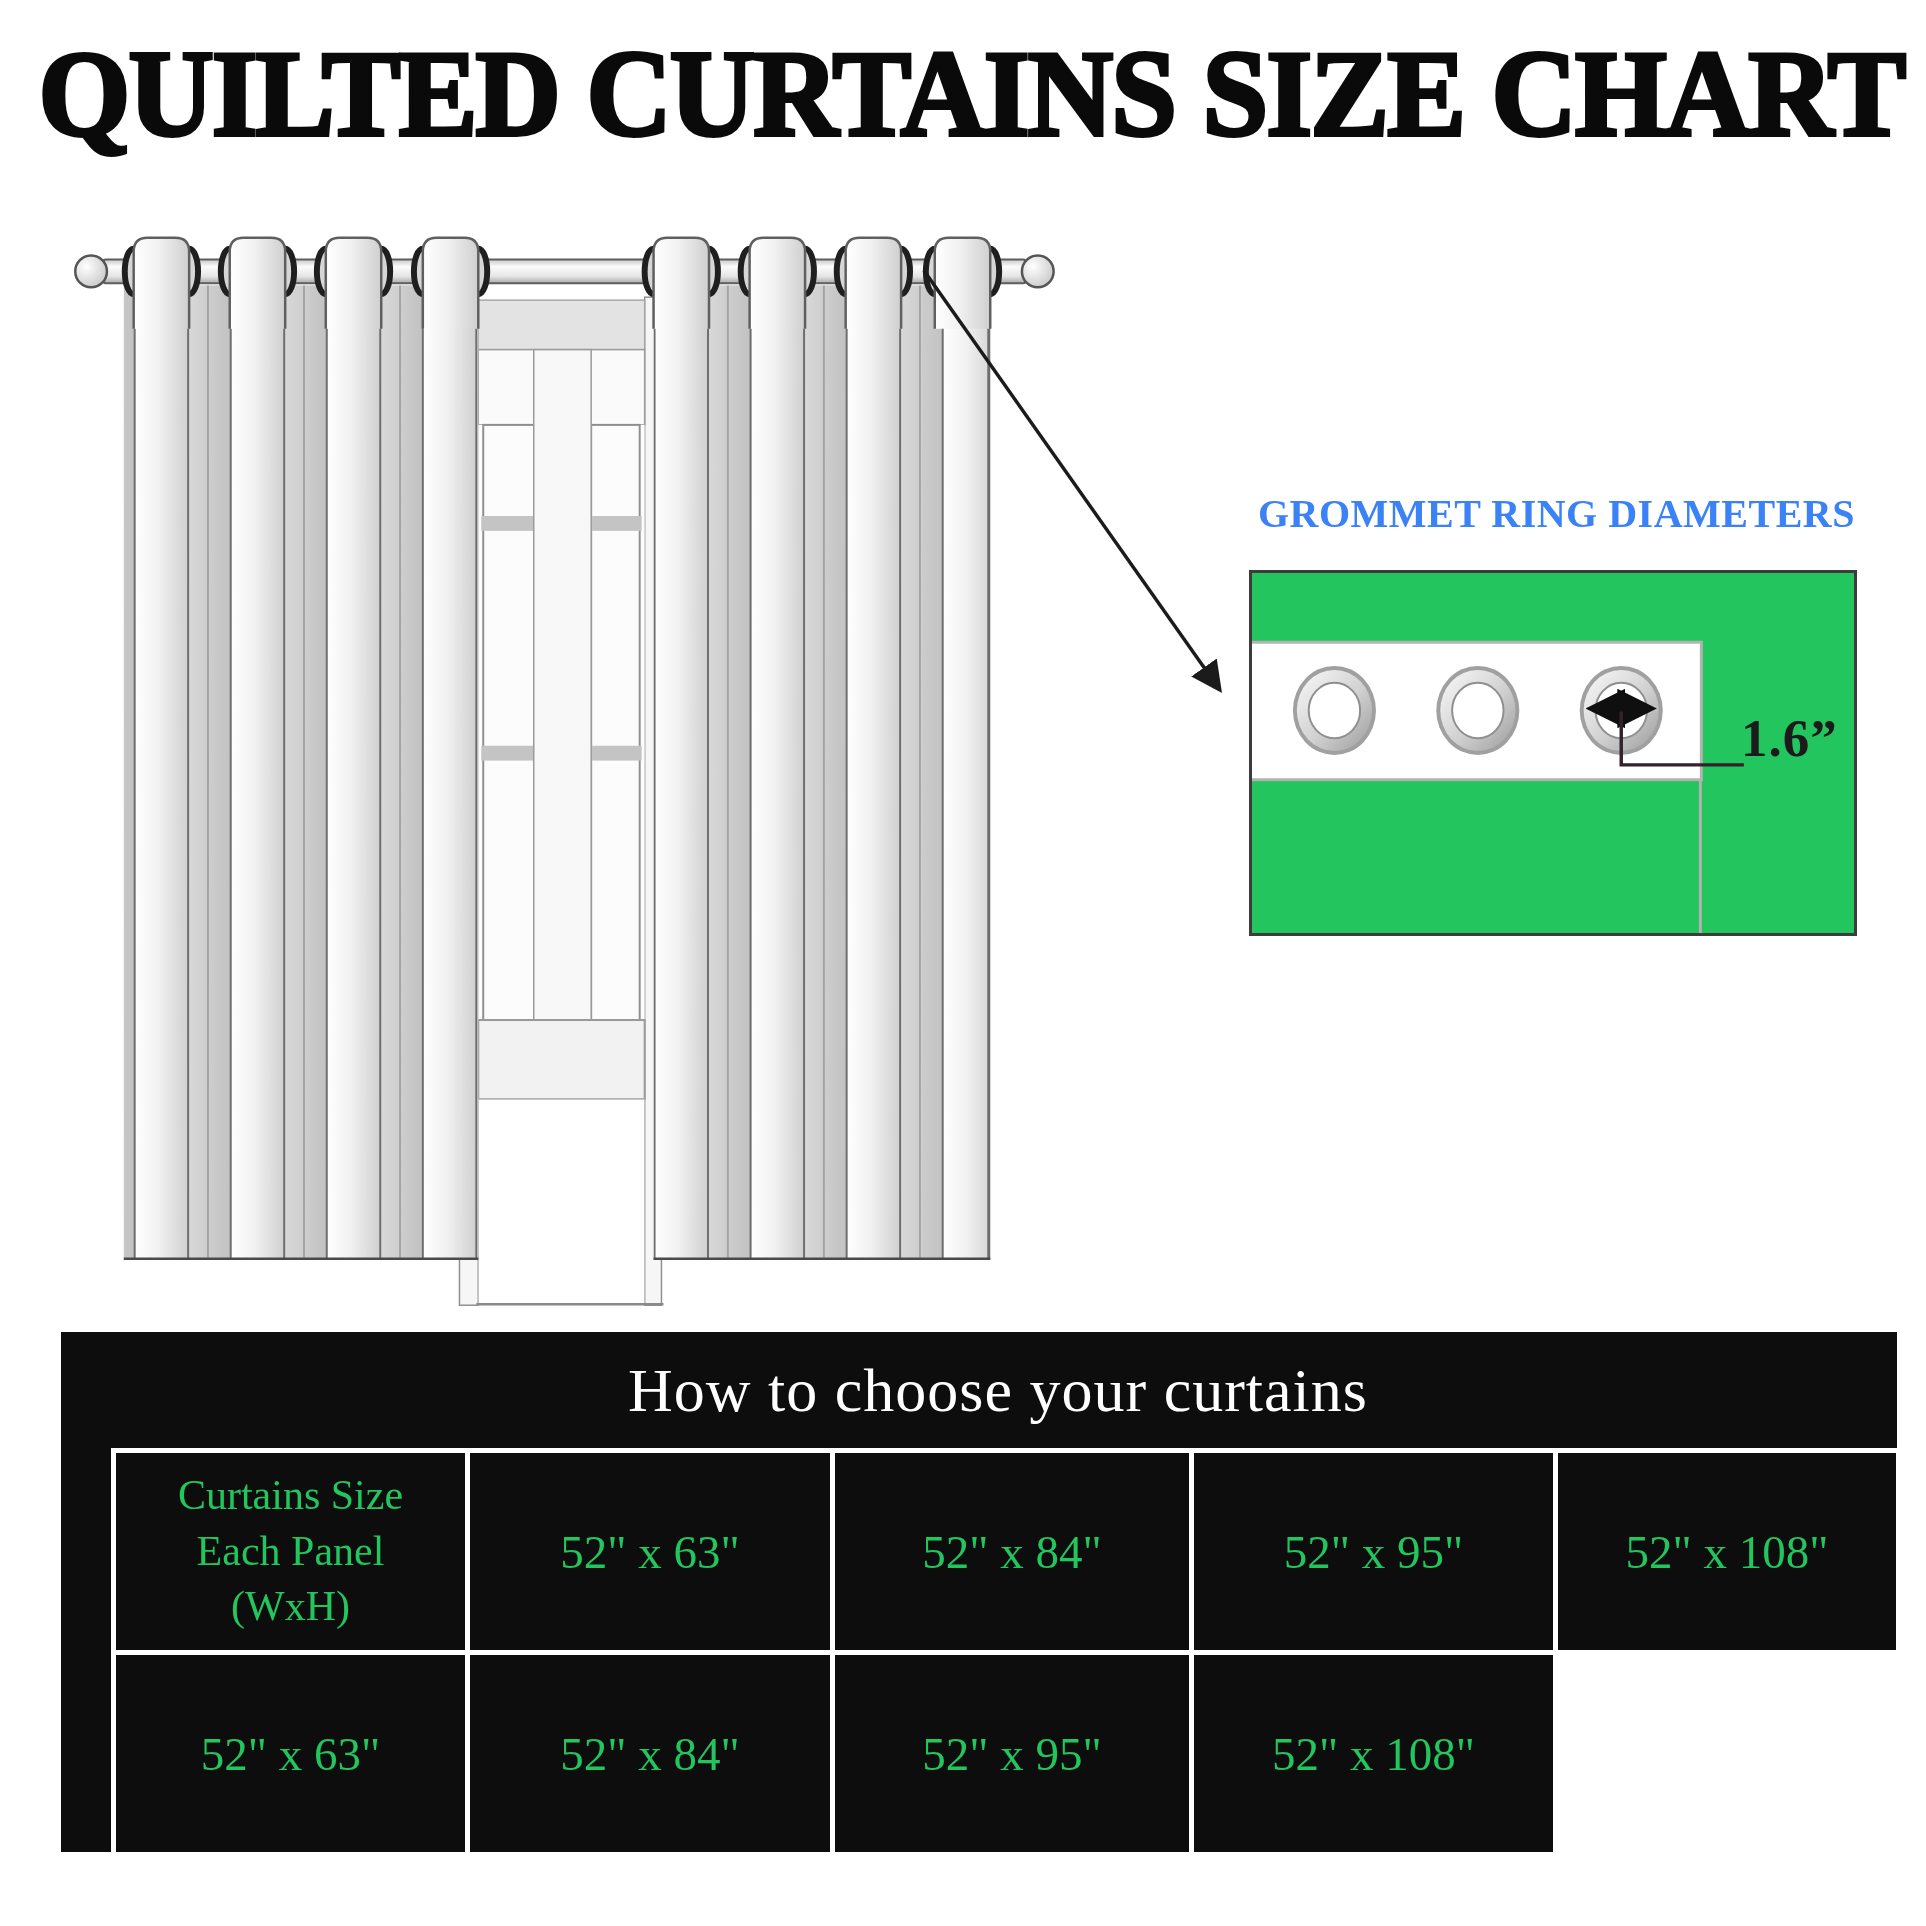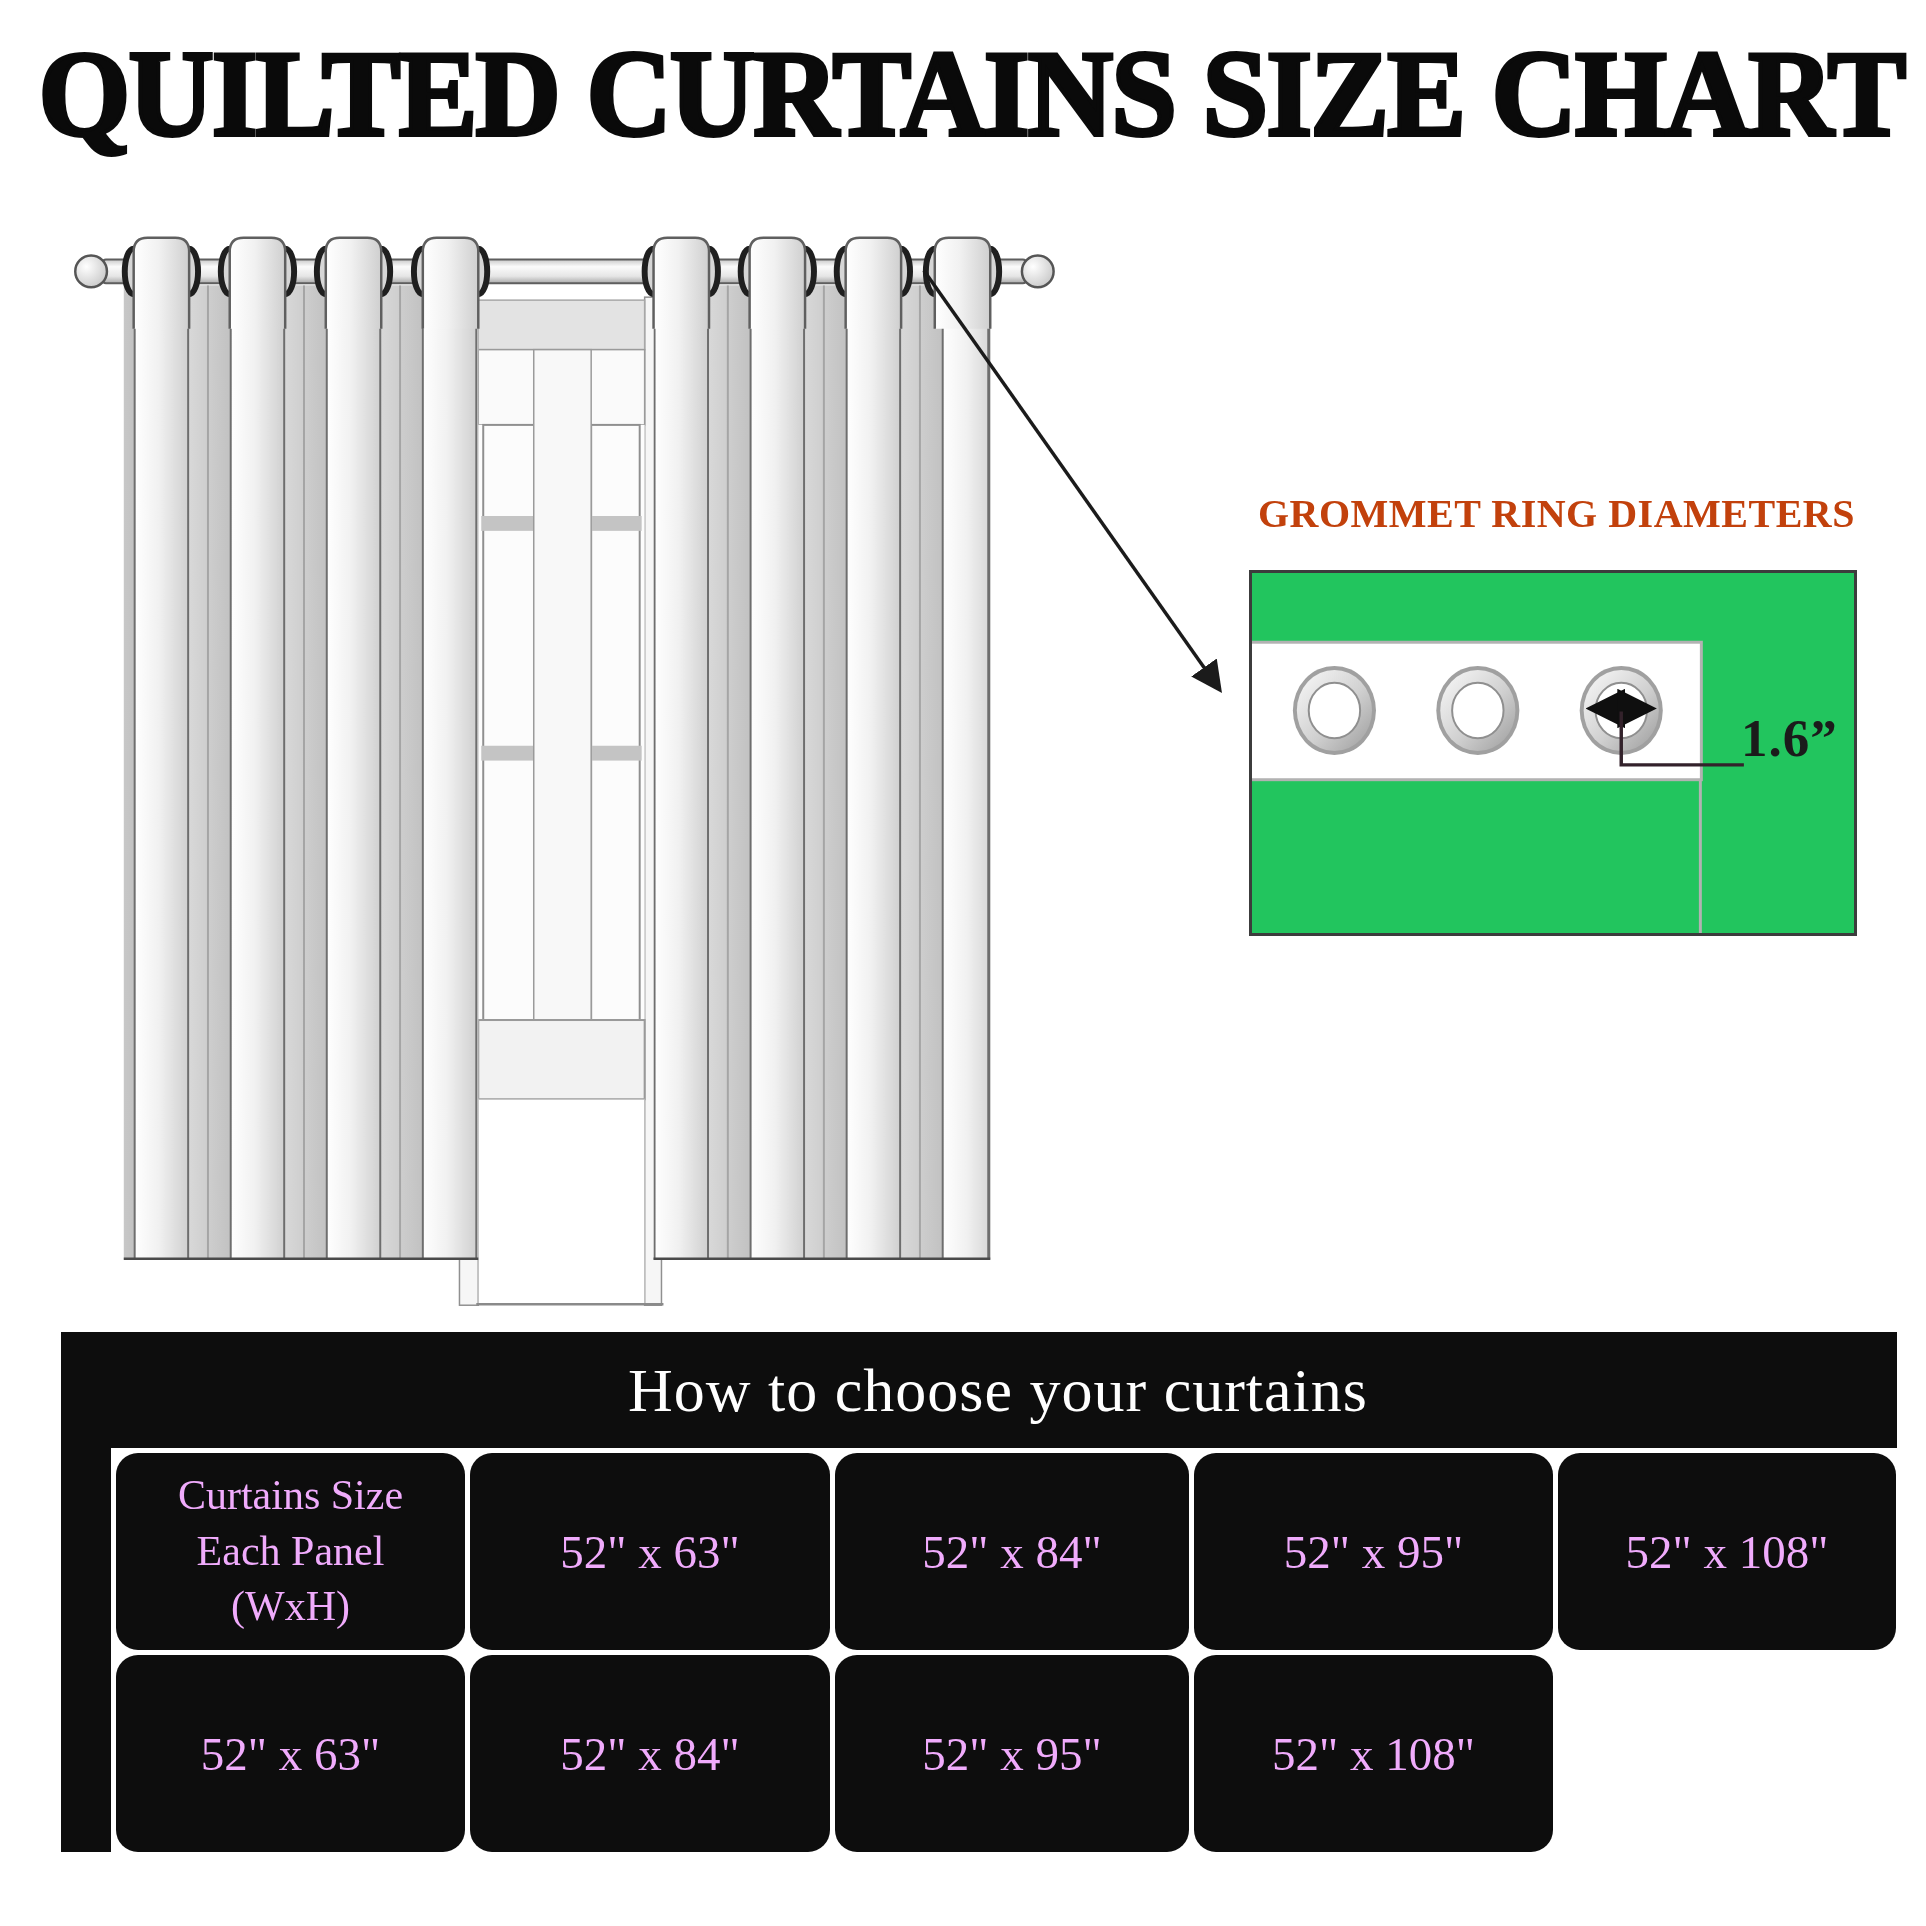--- a/index.html
+++ b/index.html
@@ -10,21 +10,21 @@
     position:absolute;left:0;top:26px;width:1927px;text-align:center;
     font-size:123px;font-weight:700;letter-spacing:-2px;color:#0a0a0a;
     -webkit-text-stroke:4px #0a0a0a;white-space:nowrap;
     transform:scaleX(0.96);transform-origin:center;line-height:1.1;
   }
   
   .illus{position:absolute;left:0;top:0;width:1927px;height:1337px;}
   
   .callout-title{
     position:absolute;left:1220px;top:490px;width:673px;text-align:center;
-    font-size:40px;font-weight:700;letter-spacing:0.5px;color:#c2410c;white-space:nowrap;
+    font-size:40px;font-weight:700;letter-spacing:0.5px;color:#3b82f6;white-space:nowrap;
   }
   .callout-box{
     position:absolute;left:1249px;top:570px;width:608px;height:366px;
     border:3px solid #3c3c3c;background:#22c55e;box-sizing:border-box;
   }
   .callout-box svg{position:absolute;left:0;top:0;}
   .dia-label{
     position:absolute;left:489px;top:135px;font-size:53px;font-weight:700;
     color:#1b1b1b;white-space:nowrap;letter-spacing:1px;
   }
@@ -37,21 +37,21 @@
     font-size:62px;font-weight:500;letter-spacing:1px;color:#ffffff;white-space:nowrap;
   }
   .tbl-grid-wrap{background:#0d0d0d;padding-left:12px;}
   .tbl-grid{
     display:grid;grid-template-columns:349px 360px 354px 359px 338px;
     grid-auto-rows:197px;gap:5px;background:#ffffff;
     border-top:5px solid #ffffff;border-left:5px solid #ffffff;
   }
   .cell{
     background:#0d0d0d;display:flex;align-items:center;justify-content:center;
-    text-align:center;font-size:47px;font-weight:500;color:#f0abfc;border-radius:22px;
+    text-align:center;font-size:47px;font-weight:500;color:#22c55e;
   }
   .cell.label{font-size:42px;line-height:1.32;white-space:pre-line;font-weight:500;}
 </style>
 </head>
 <body>
 
 <div class="canvas">
 
   <div class="main-title">QUILTED CURTAINS SIZE CHART</div>
 

